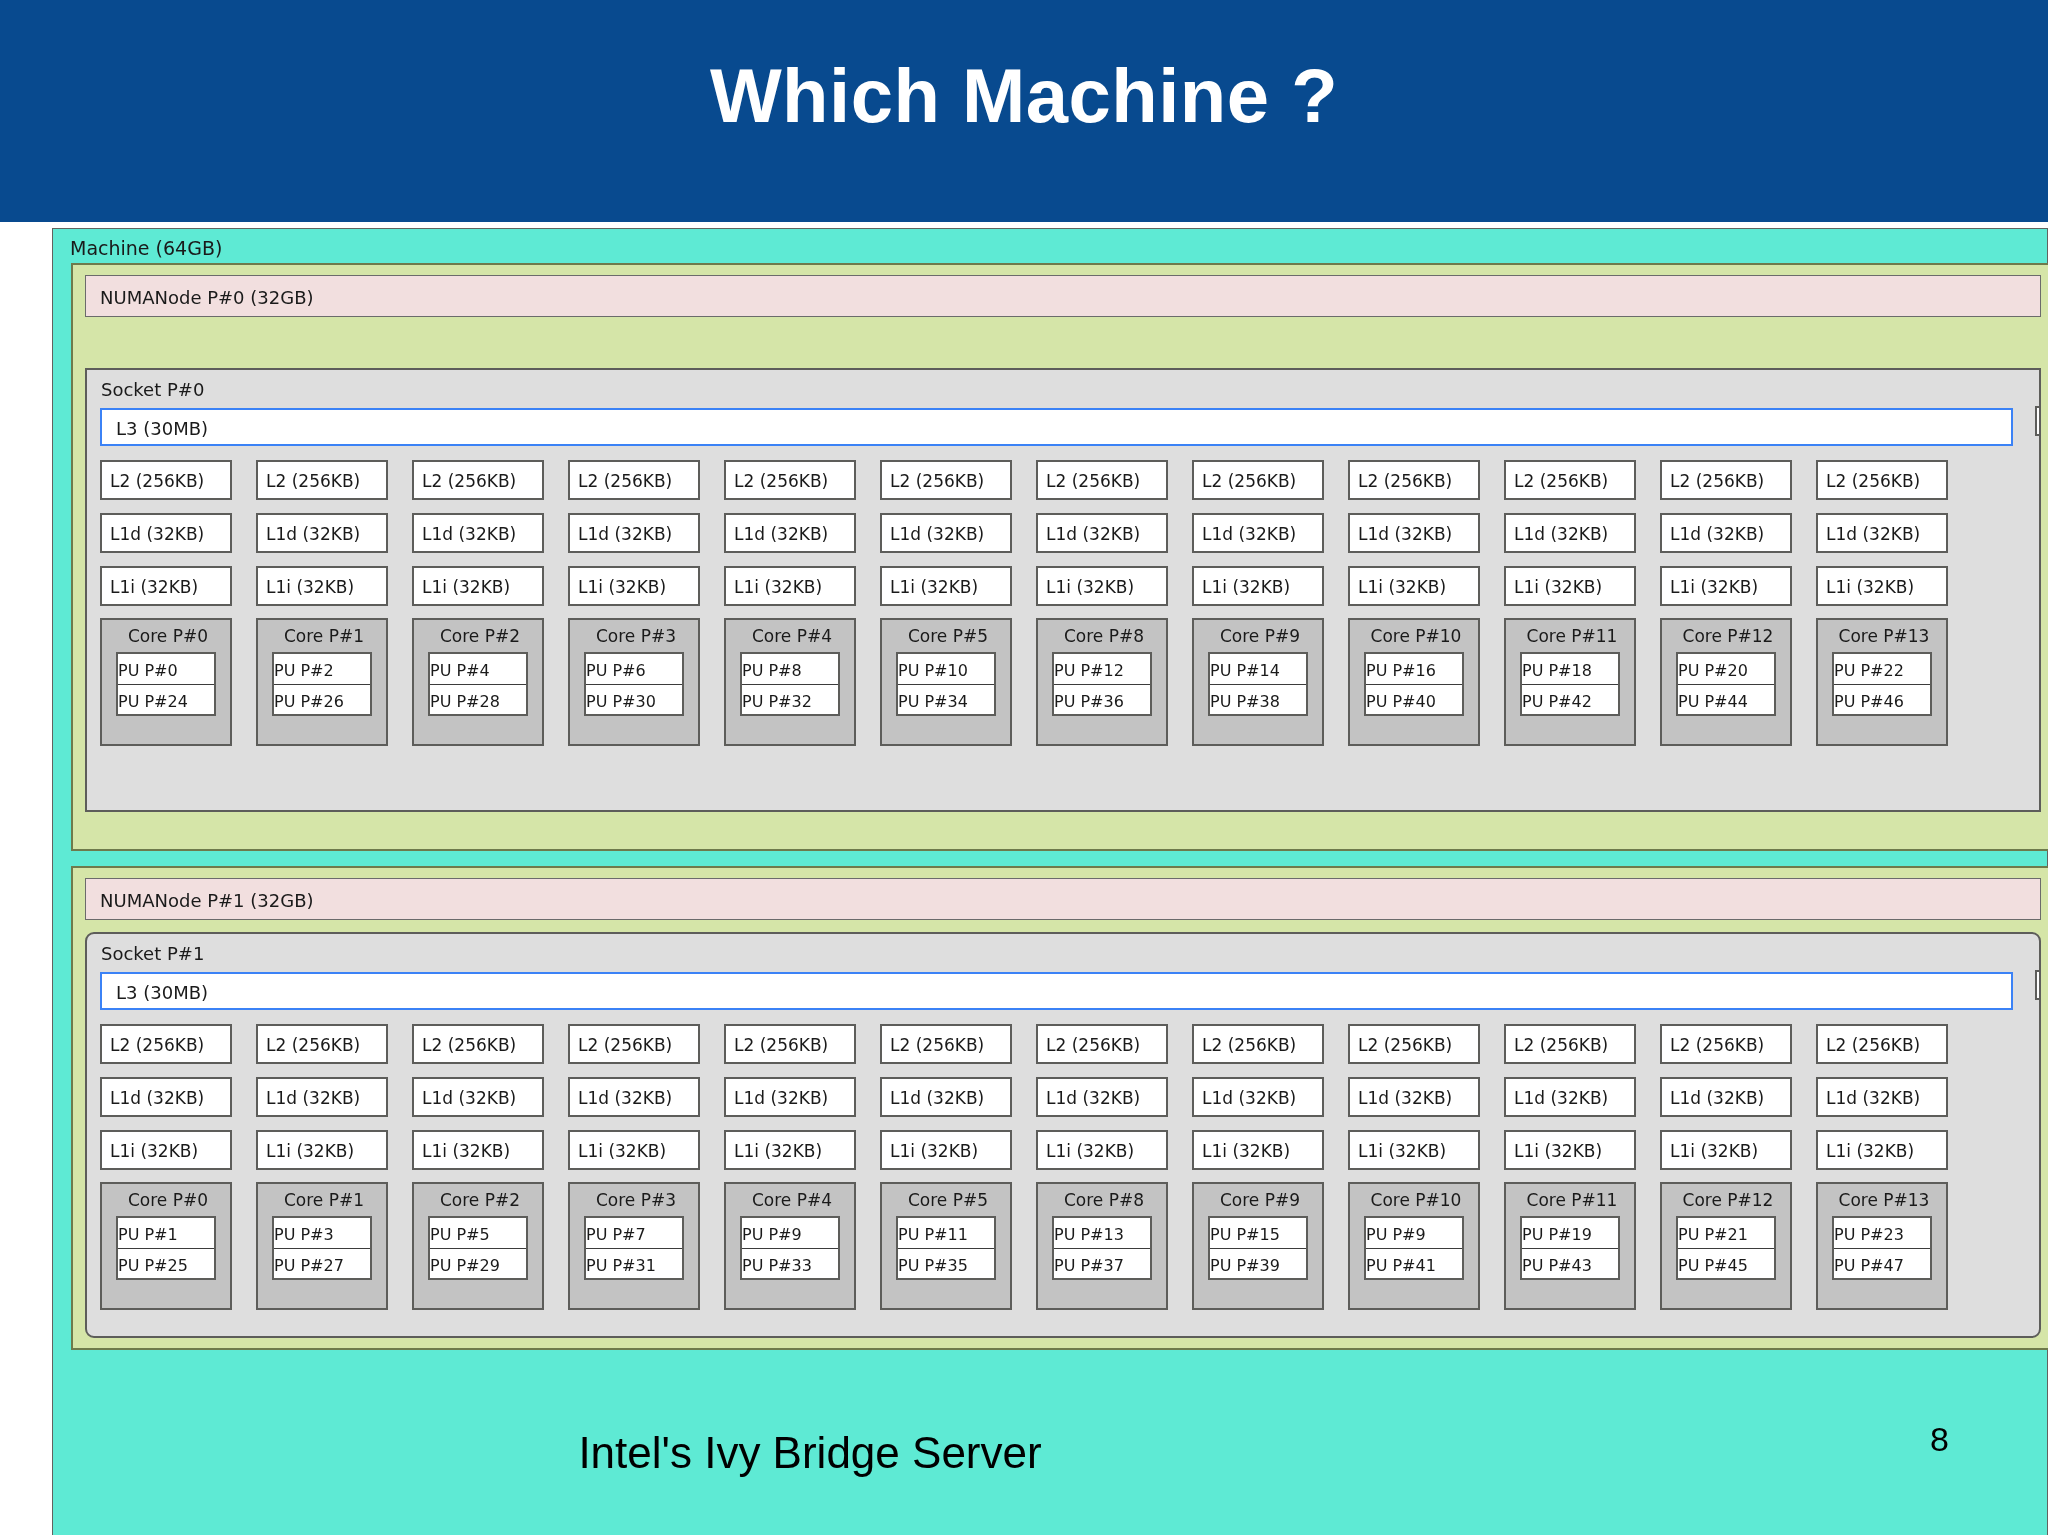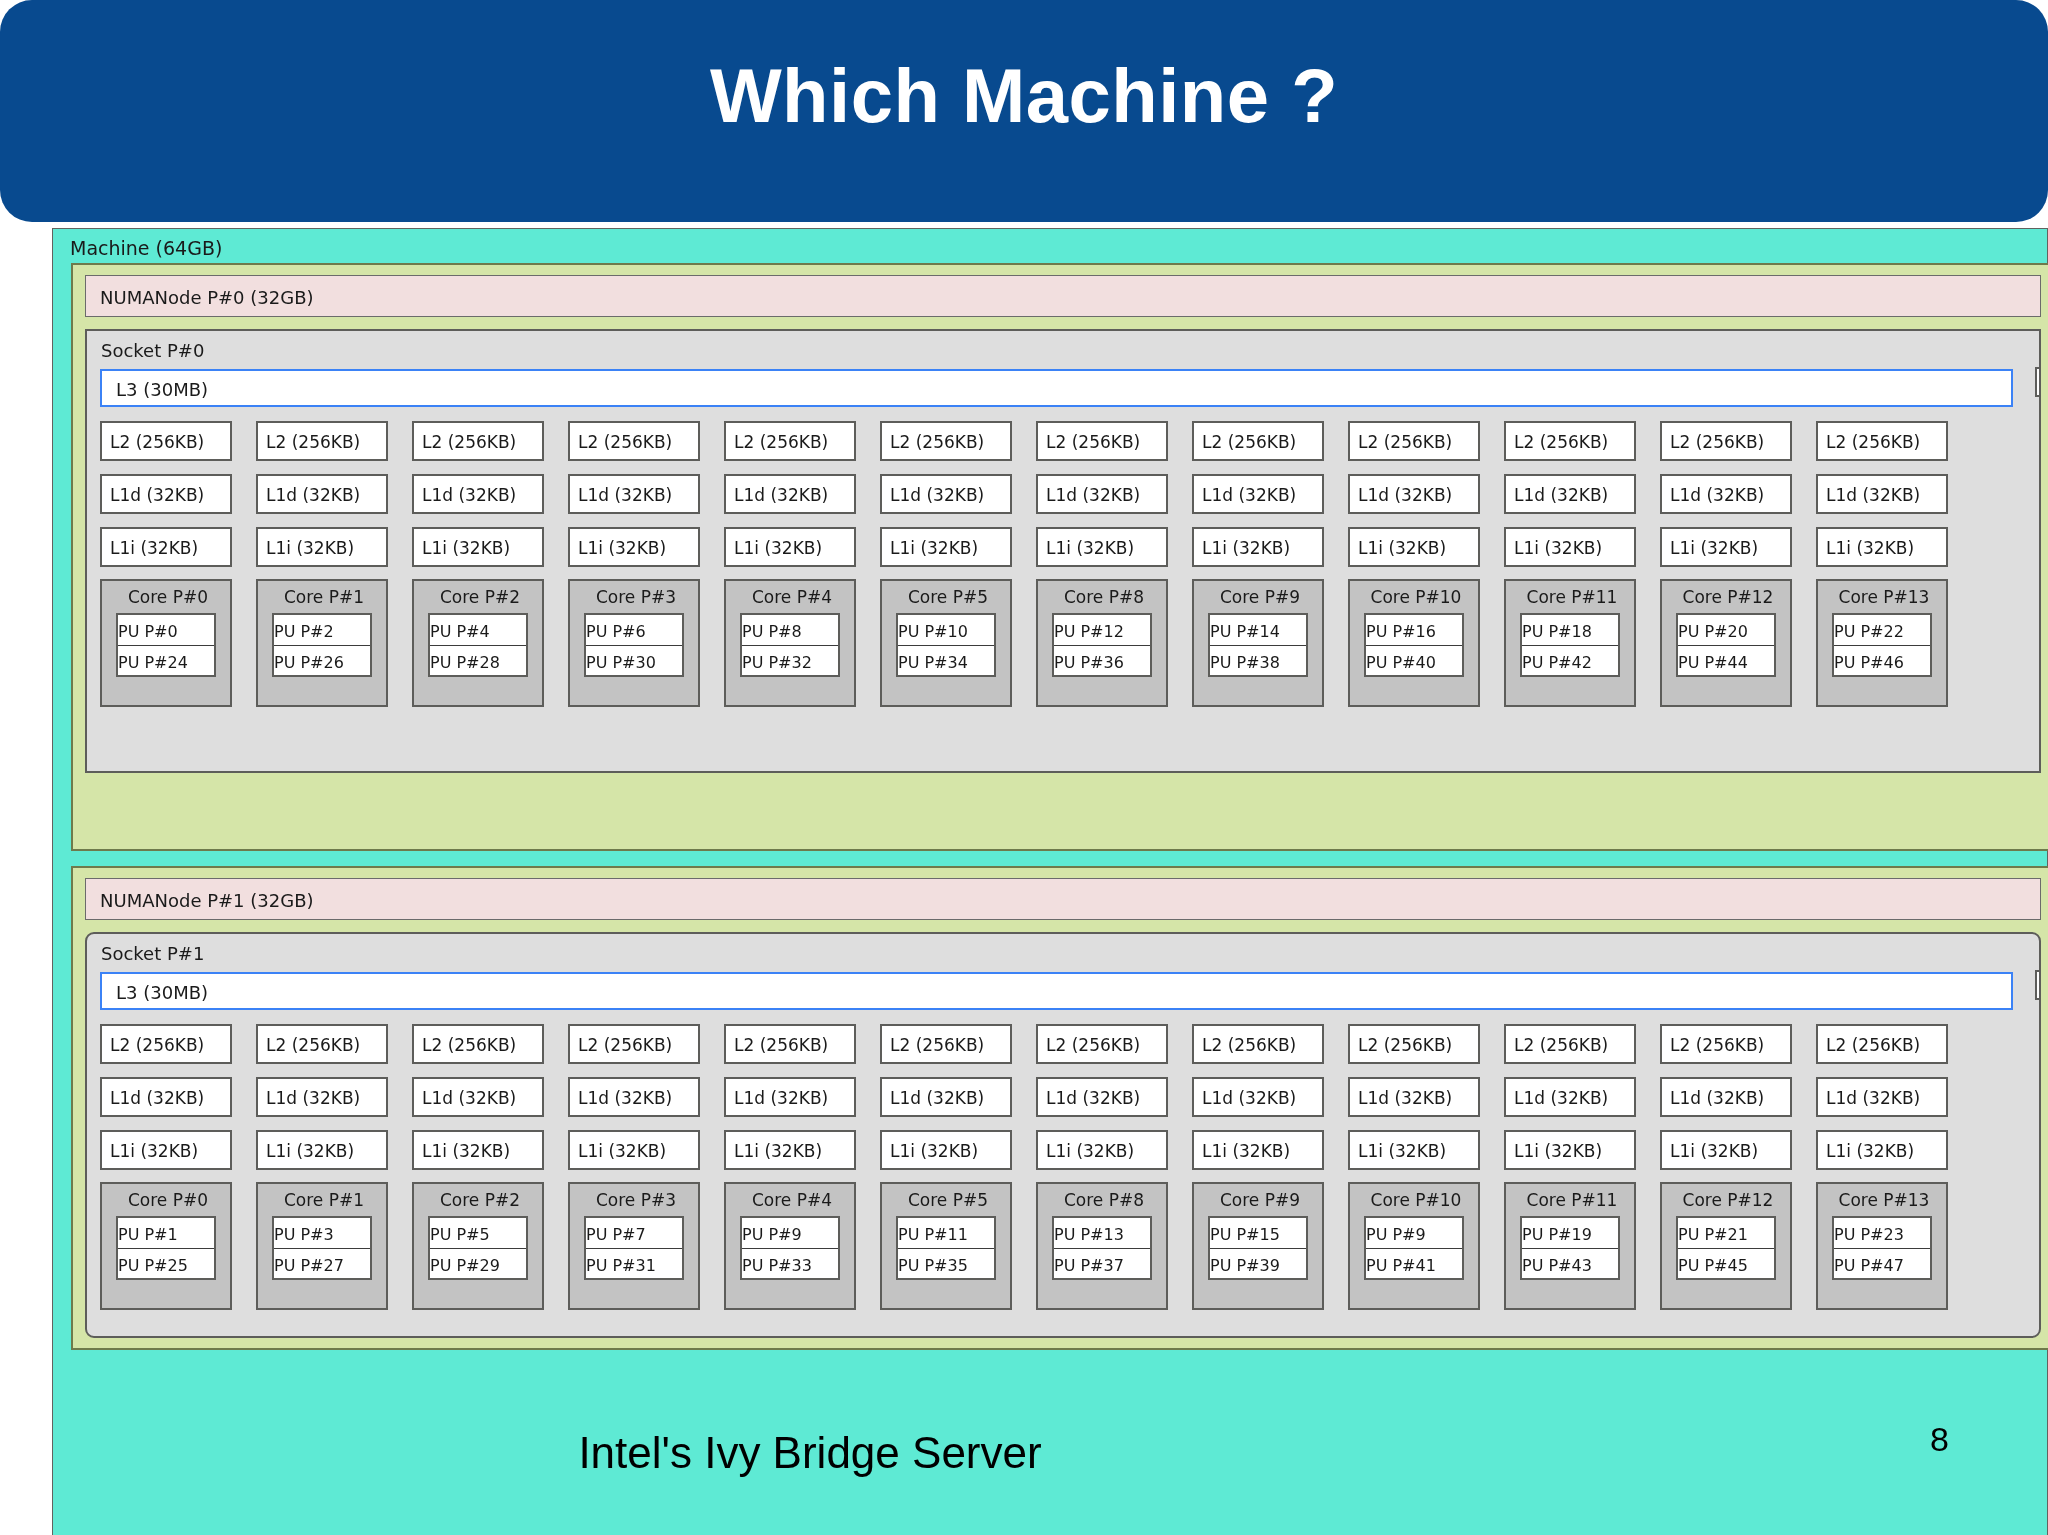--- a/index.html
+++ b/index.html
@@ -16,21 +16,20 @@
   }
 
   
   .title-bar {
     position: absolute;
     left: 0;
     top: 0;
     width: 2048px;
     height: 222px;
     background: #084a8f;
-    border-radius: 32px;
   }
   .title-bar-text {
     position: absolute;
     left: 0;
     top: 0;
     width: 2048px;
     text-align: center;
     margin-top: 52px;
     color: #ffffff;
     font-family: "Liberation Sans", sans-serif;
@@ -97,21 +96,21 @@
   .socket {
     position: absolute;
     left: 12px;
     top: 64px;
     width: 1956px;
     background: #dedede;
     border: 2px solid #5d5d5a;
     box-sizing: border-box;
     overflow: hidden;
   }
-  .socket-0 { height: 444px; }
+  .socket-0 { height: 444px; margin-top: 39px; }
   .socket-1 { height: 406px; border-radius: 9px; }
   .socket-label {
     position: absolute;
     left: 14px;
     top: 9px;
     font-size: 18px;
     color: #1a1a1a;
     white-space: nowrap;
   }
 

